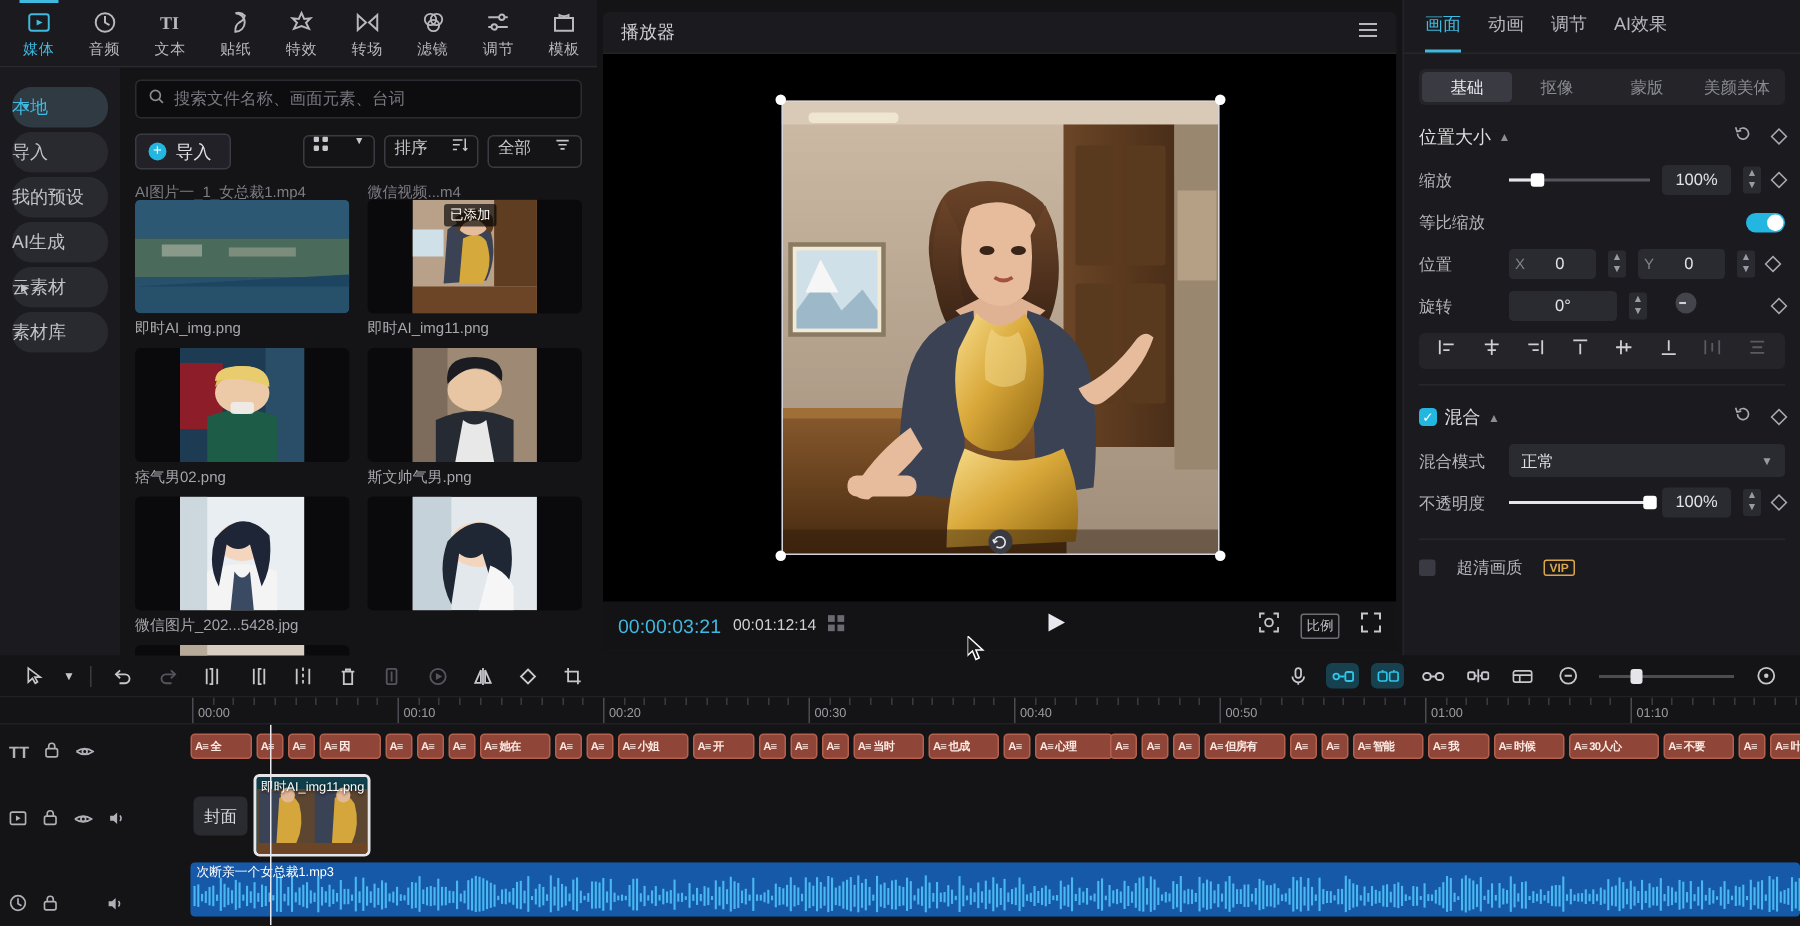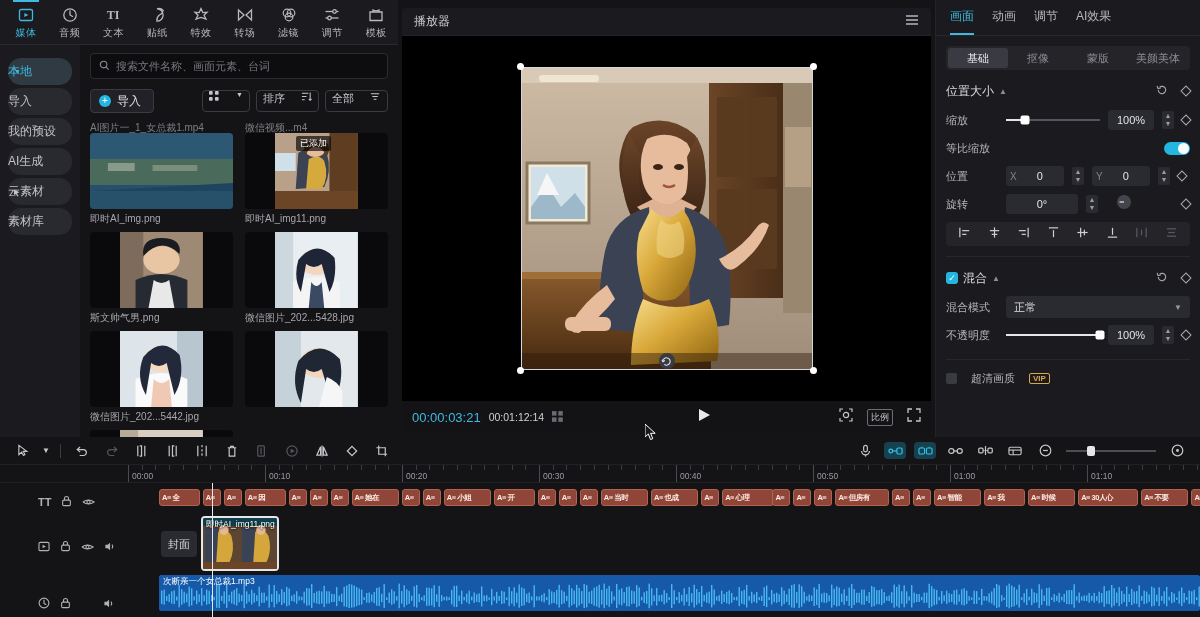--- a/index.html
+++ b/index.html
@@ -199,21 +199,21 @@
   .zoom-slider { width: 90px; height: 2px; background: #4c4c55; position: relative; margin: 0 6px; }
   .zoom-slider .zk { position: absolute; left: 28%; top: 50%; transform: translate(-50%,-50%);
                      width: 8px; height: 10px; background: #e6e6ea; border-radius: 2px; }
 
   .ruler { height: 18px; background: #141417; position: relative; overflow: hidden;
            border-bottom: 1px solid #202026; }
   .rl-mark { position: absolute; top: 0; bottom: 0; border-left: 1px solid #4a4a52; }
   .rl-mark span { font-size: 8.5px; color: #9b9ba2; margin-left: 3px; line-height: 18px; }
   .rl-tick { position: absolute; top: 0; height: 5px; border-left: 1px solid #3a3a42; }
 
-  .tracks { flex: 1; position: relative; overflow: hidden; display: flex; padding-left: 32px; }
+  .tracks { flex: 1; position: relative; overflow: hidden; display: flex; }
   .track-heads { width: 125px; flex-shrink: 0; position: relative; }
   .th-row { display: flex; align-items: center; gap: 10px; padding-left: 6px; color: #b0b0b7; position:absolute; left:0;}
   .th-ico { cursor: pointer; }
   .tracks-area { flex: 1; position: relative; overflow: hidden; }
 
   .txt-clip {
     position: absolute; height: 17px; background: #8f4537; border: 1px solid #b4614f;
     border-radius: 3px; display: flex; align-items: center; gap: 2px;
     padding: 0 2px; overflow: hidden; font-size: 8.5px; color: #fdeae4; cursor: pointer; font-weight: bold;
   }
@@ -429,20 +429,35 @@
                         <circle cx="31" cy="16" r="8" fill="#e5bd9c"></circle>
                         <path d="M22,12 q10,-10 19,-1 q2,10 -2,12 q-2,-10 -8,-9 q-7,1 -7,10 Z" fill="#5d3c21"></path>
                       </svg></div>
                     <span class="badge-added">已添加</span>
                   </div>
                   <div class="thumb-name">即时AI_img11.png</div>
                 </div>
                 <div class="thumb-cell">
                   <div class="thumb-box">
                     <div class="thumb-inner"><svg width="100%" height="100%" viewBox="0 0 64 76" preserveAspectRatio="none">
+                        <rect width="64" height="76" fill="#1d3b52"></rect>
+                        <rect x="0" y="10" width="22" height="44" fill="#8e1d2a"></rect>
+                        <rect x="44" y="0" width="20" height="76" fill="#2a4e68"></rect>
+                        <path d="M14,46 q18,-10 36,0 l0,30 l-36,0 Z" fill="#1d5c47"></path>
+                        <circle cx="32" cy="30" r="14" fill="#eccaa8"></circle>
+                        <path d="M18,26 q14,-18 28,-2 q-2,-12 -14,-12 q-12,0 -14,14 Z" fill="#e0c05e"></path>
+                        <path d="M18,22 q14,-4 28,4 q0,-14 -14,-14 q-14,0 -14,10 Z" fill="#e8cc6d"></path>
+                        <rect x="26" y="36" width="12" height="8" rx="2" fill="#f0f0f0" opacity=".85"></rect>
+                      </svg></div>
+                  </div>
+                  <div class="thumb-name">痞气男02.png</div>
+                </div>
+                <div class="thumb-cell">
+                  <div class="thumb-box">
+                    <div class="thumb-inner"><svg width="100%" height="100%" viewBox="0 0 64 76" preserveAspectRatio="none">
                         <rect width="64" height="76" fill="#9e8a74"></rect>
                         <rect x="0" y="0" width="18" height="76" fill="#7d6c5b"></rect>
                         <path d="M12,48 q20,-12 40,0 l0,28 l-40,0 Z" fill="#262a33"></path>
                         <path d="M26,48 q6,6 12,0 l4,28 l-20,0 Z" fill="#e8e8e8"></path>
                         <circle cx="32" cy="28" r="14" fill="#e8c6a4"></circle>
                         <path d="M18,24 q14,-20 28,-2 q2,-16 -14,-16 q-16,0 -14,18 Z" fill="#1b1b22"></path>
                       </svg></div>
                   </div>
                   <div class="thumb-name">斯文帅气男.png</div>
                 </div>
@@ -451,33 +466,20 @@
                     <div class="thumb-inner"><svg width="100%" height="100%" viewBox="0 0 64 76" preserveAspectRatio="none">
                         <rect width="64" height="76" fill="#e8eef2"></rect>
                         <rect x="0" y="0" width="14" height="76" fill="#cdd8de"></rect>
                         <path d="M14,50 q18,-10 36,0 l0,26 l-36,0 Z" fill="#f4f4f4"></path>
                         <path d="M28,50 q4,8 8,0 l2,26 l-12,0 Z" fill="#3a4a63"></path>
                         <circle cx="32" cy="30" r="13" fill="#f3d6bd"></circle>
                         <path d="M18,28 q14,-22 28,-2 q2,20 -4,34 l-6,-28 q-6,6 -12,0 l-4,28 q-6,-14 -2,-32 Z" fill="#1e2536"></path>
                       </svg></div>
                   </div>
                   <div class="thumb-name">微信图片_202...5428.jpg</div>
-                </div>
-                <div class="thumb-cell">
-                  <div class="thumb-box">
-                    <div class="thumb-inner"><svg width="100%" height="100%" viewBox="0 0 64 76" preserveAspectRatio="none">
-                        <rect width="64" height="76" fill="#dde5ea"></rect>
-                        <rect x="44" y="0" width="20" height="76" fill="#b8c6cf"></rect>
-                        <path d="M12,48 q20,-12 40,0 l0,28 l-40,0 Z" fill="#fafafa"></path>
-                        <path d="M26,48 q6,8 12,0 l2,28 l-16,0 Z" fill="#efc9b4"></path>
-                        <circle cx="32" cy="28" r="13" fill="#f5d9c0"></circle>
-                        <path d="M18,26 q14,-22 28,-2 q4,22 -4,40 l-6,-32 q-6,6 -12,0 l-4,32 q-8,-18 -2,-38 Z" fill="#22293a"></path>
-                      </svg></div>
-                  </div>
-                  <div class="thumb-name">微信图片_202...5442.jpg</div>
                 </div>
                 <div class="thumb-cell">
                   <div class="thumb-box">
                     <div class="thumb-inner"><svg width="100%" height="100%" viewBox="0 0 64 76" preserveAspectRatio="none">
                         <rect width="64" height="76" fill="#e2e8ec"></rect>
                         <rect x="0" y="0" width="20" height="76" fill="#c6d2da"></rect>
                         <circle cx="34" cy="32" r="15" fill="#f2d5bc"></circle>
                         <path d="M18,30 q16,-24 32,-2 q4,24 -6,44 l-8,-34 q-6,6 -12,0 l-4,34 q-8,-20 -2,-42 Z" fill="#1f2634"></path>
                         <path d="M40,46 q8,4 12,14 l0,16 l-18,0 Z" fill="#f6f6f6"></path>
                       </svg></div>

